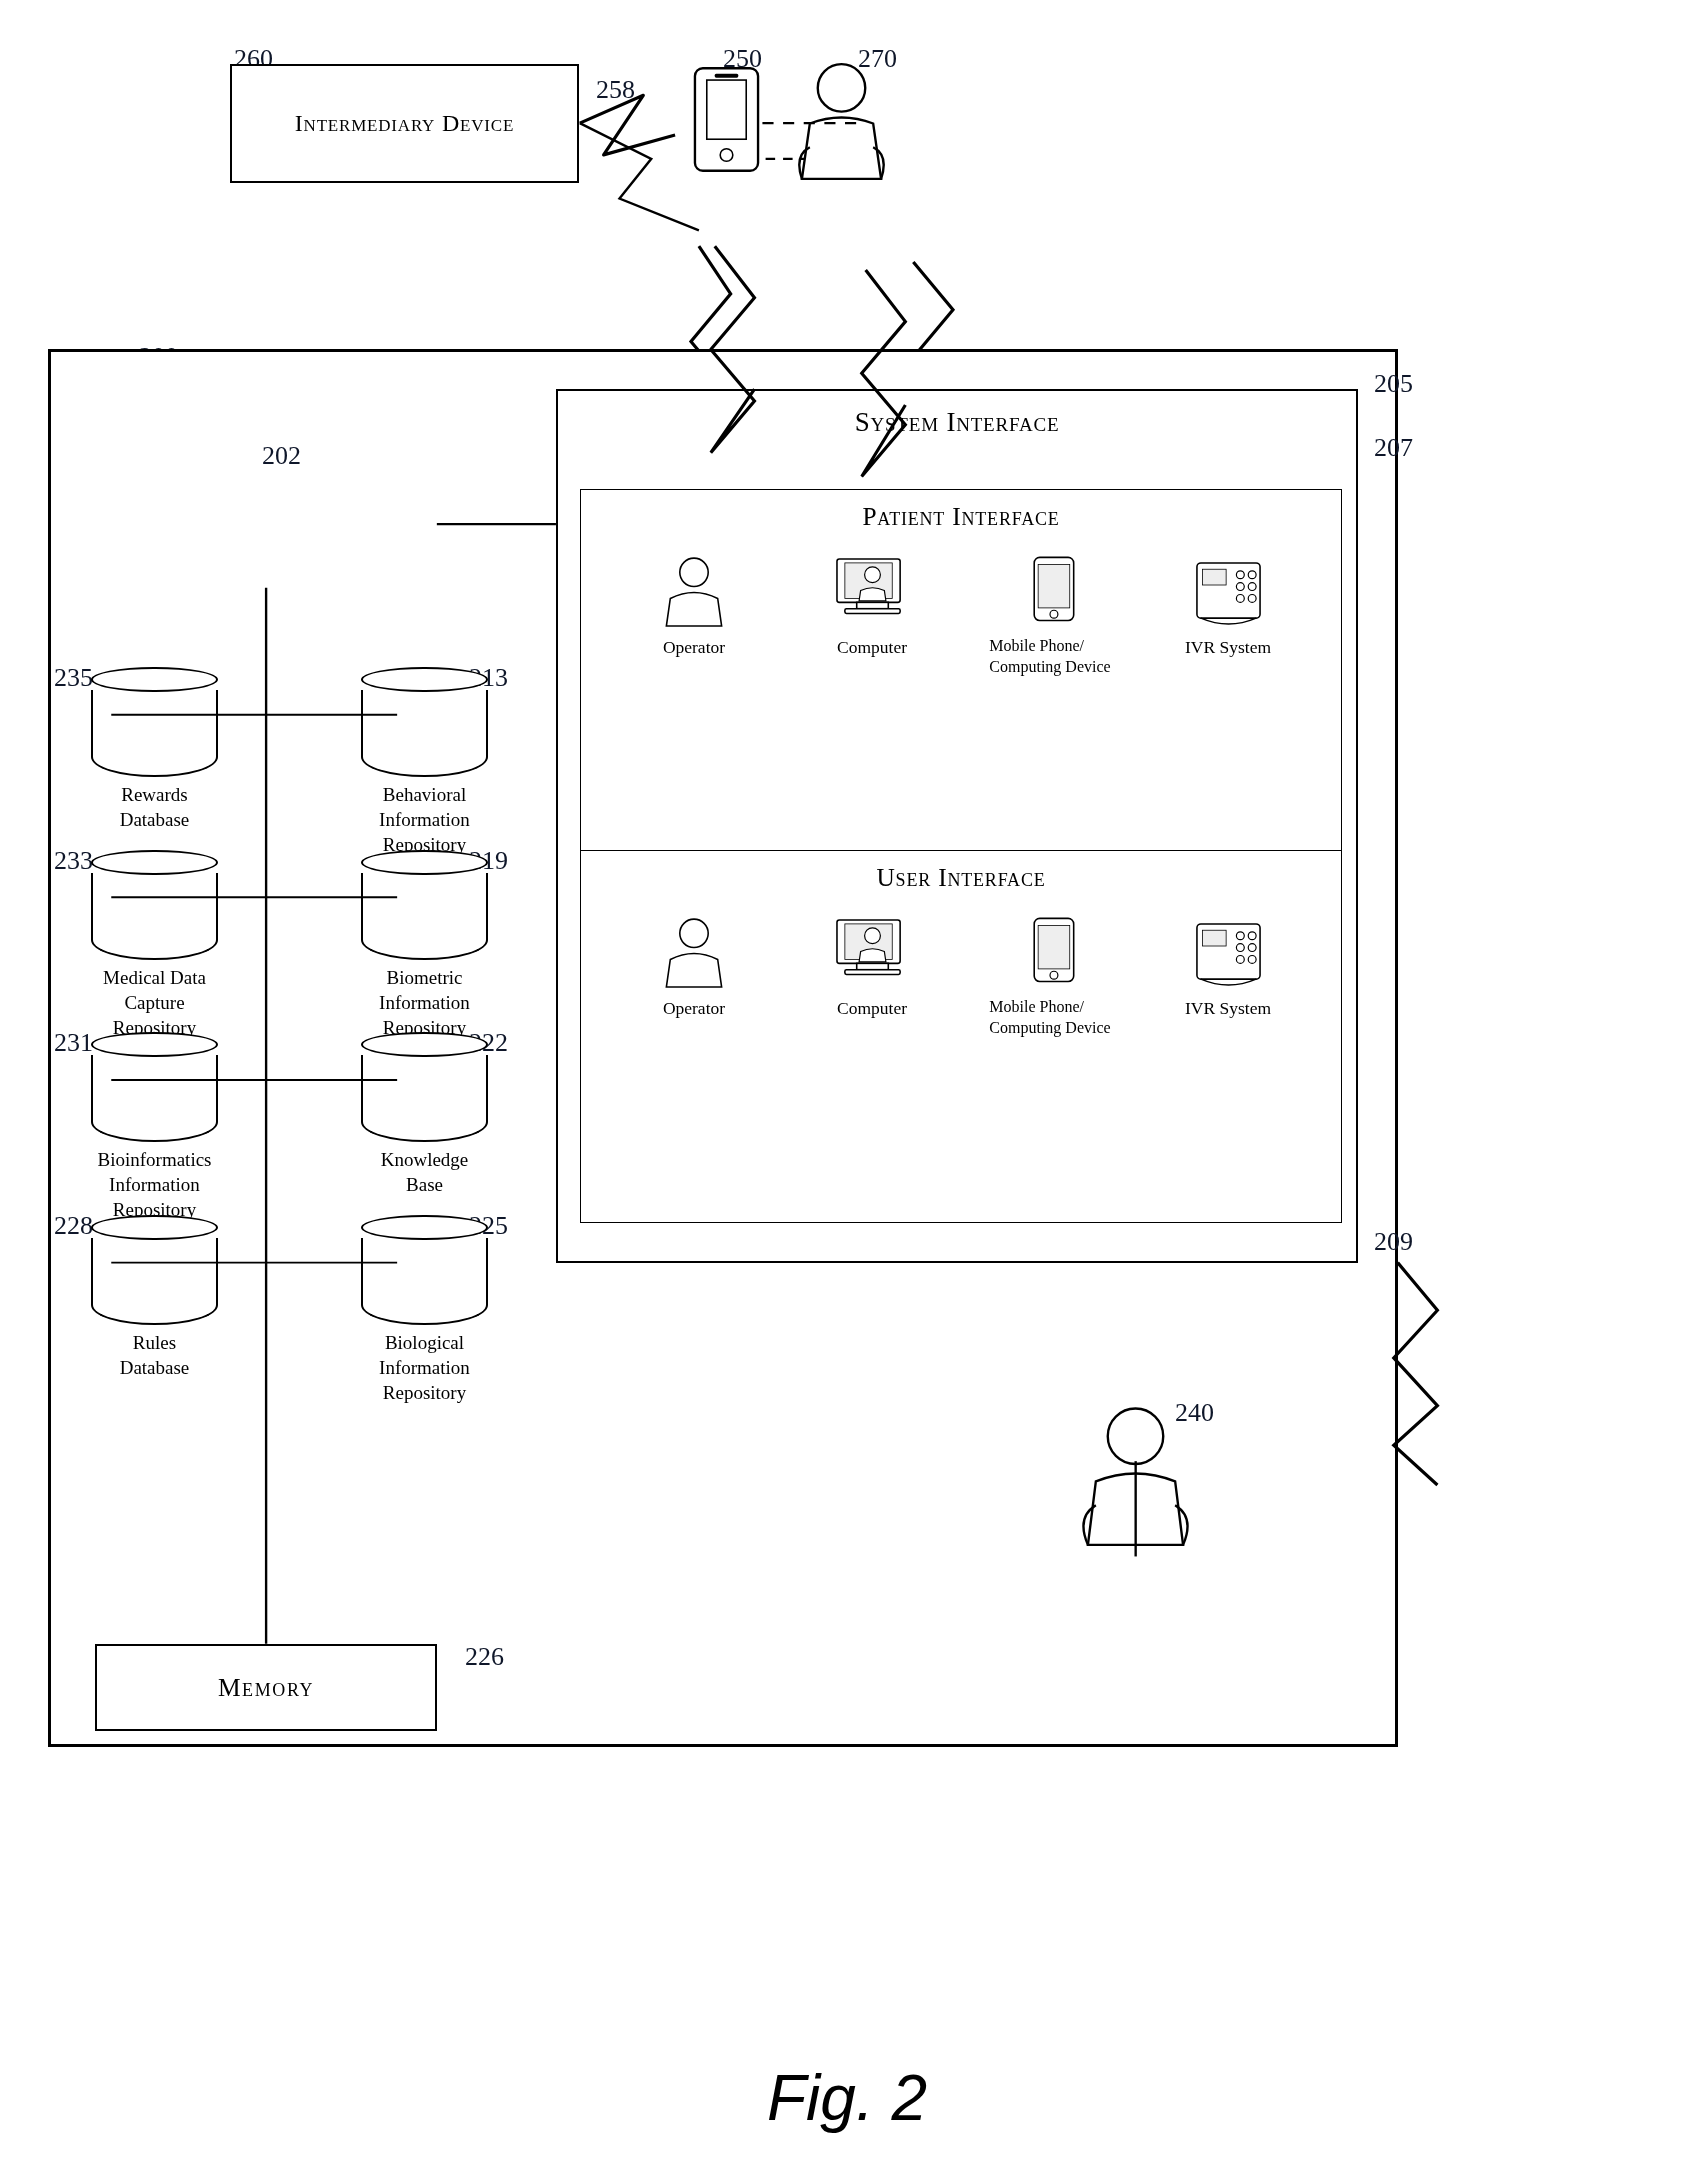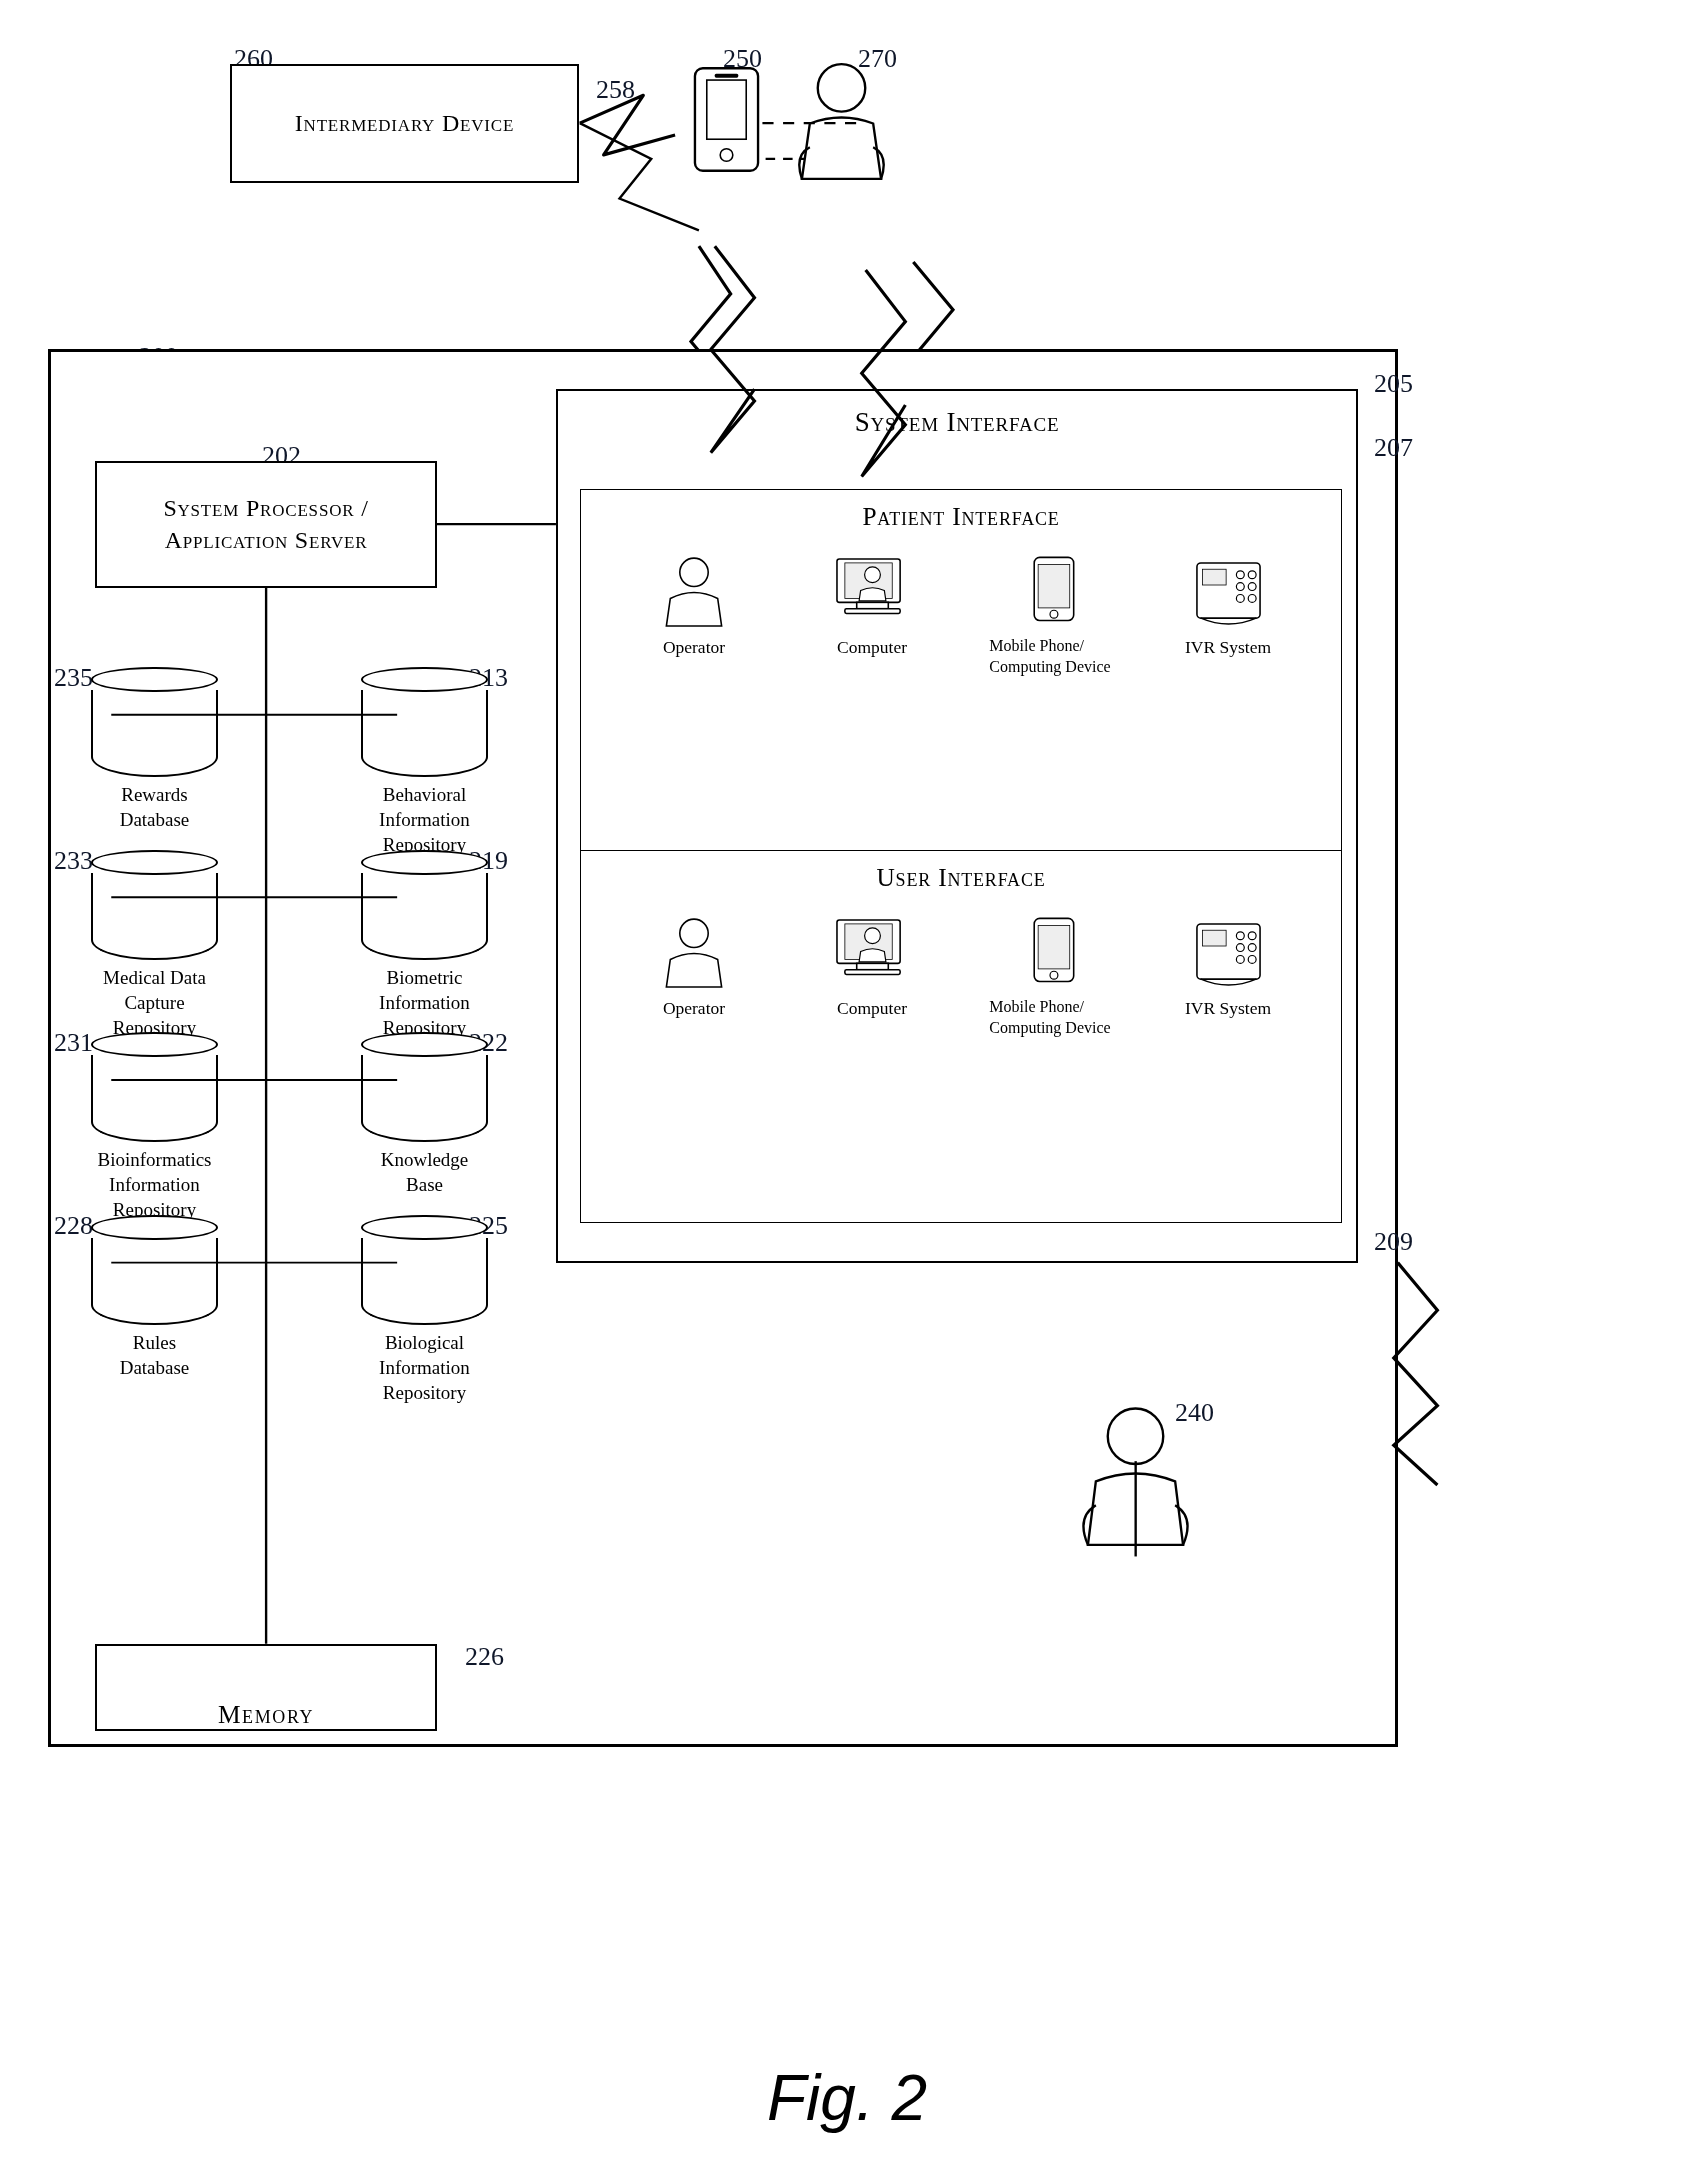--- a/index.html
+++ b/index.html
@@ -177,21 +177,21 @@
 
     
     .memory-box {
       position: absolute;
       top: 1644px;
       left: 95px;
       width: 342px;
       height: 87px;
       border: 2.4px solid #000;
       display: flex;
-      align-items: flex-end;
+      align-items: center;
       justify-content: center;
       background: #fff;
     }
 
     .memory-label {
       font-size: 25.4px;
       font-variant: small-caps;
       letter-spacing: 1.6px;
     }
 
@@ -312,25 +312,20 @@
     <path d="M10,150 Q0,120 20,110" fill="none" stroke="black" stroke-width="3"></path>
     <path d="M110,150 Q120,120 100,110" fill="none" stroke="black" stroke-width="3"></path>
   </svg>
 
   <div class="ref-num" style="top:342px; left:139px;">200</div>
 
   <div class="main-system-box"></div>
 
   <div class="ref-num" style="top:441px; left:262px;">202</div>
 
-  <div class="processor-box">
-    <span class="processor-label">
-      <span style="white-space:pre-line;">System Processor /<br>Application Server</span>
-    </span>
-  </div>
 
   <div class="ref-num" style="top:369px; left:1374px;">205</div>
 
   <div class="system-interface-box">
     <div class="system-interface-title">System Interface</div>
   </div>
 
   <div class="ref-num" style="top:433px; left:1374px;">207</div>
 
   <div class="patient-interface-box">

